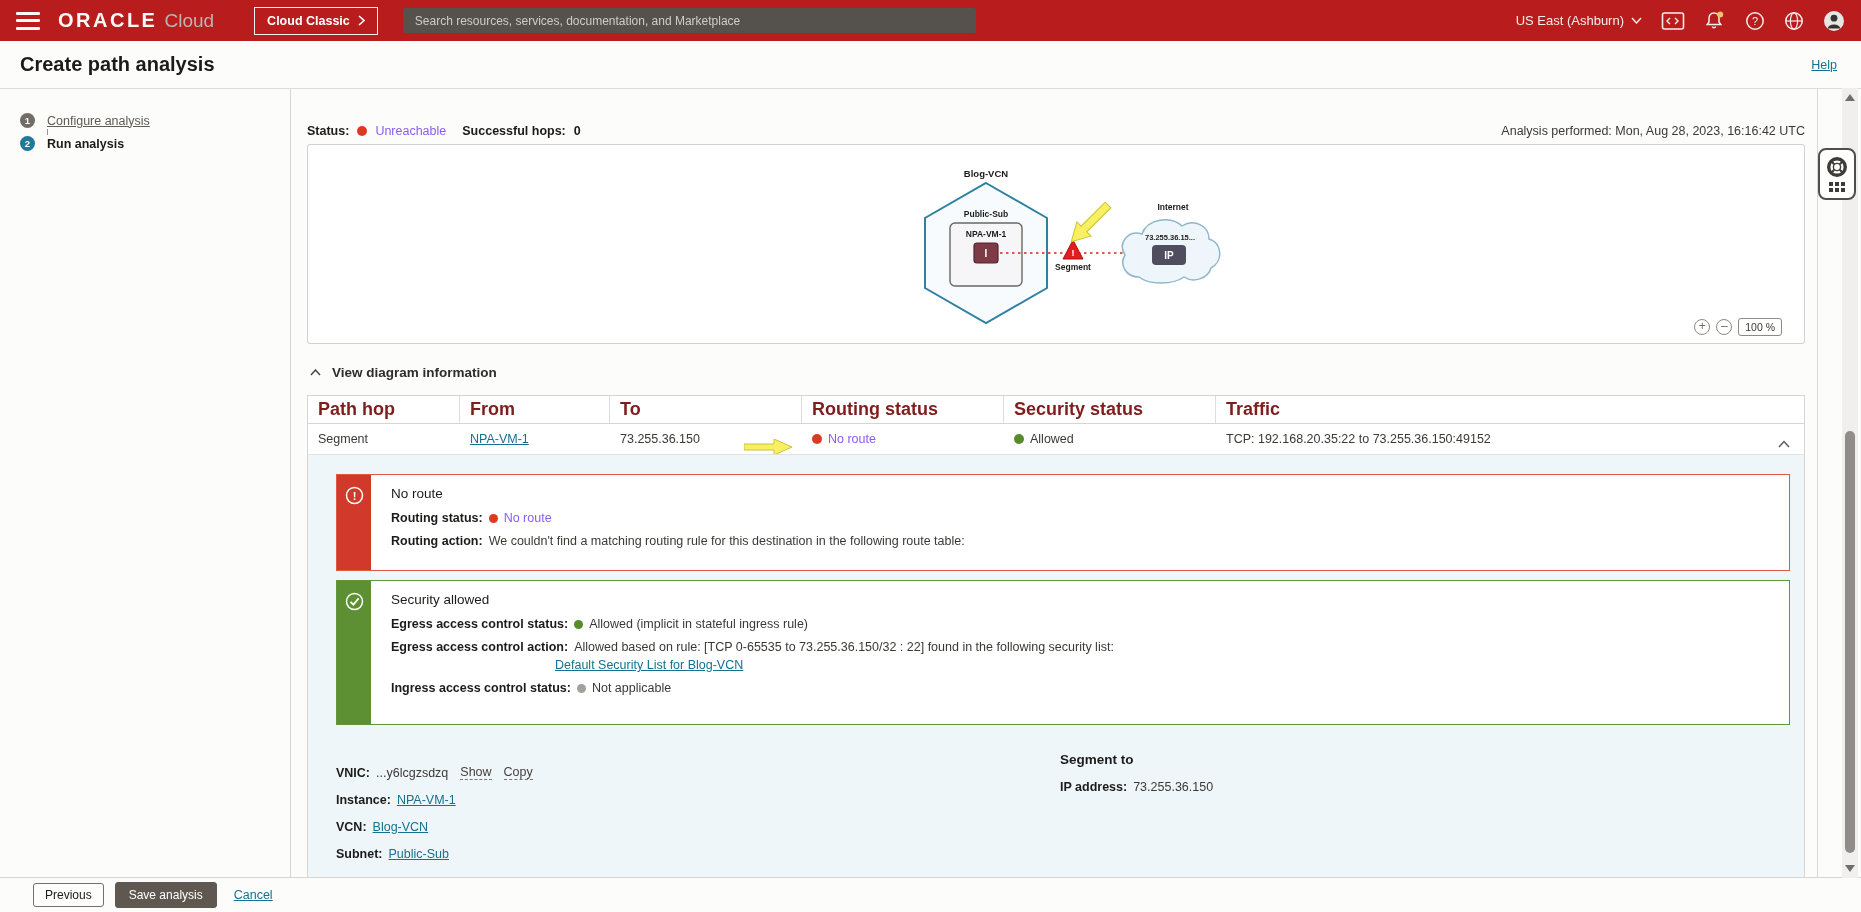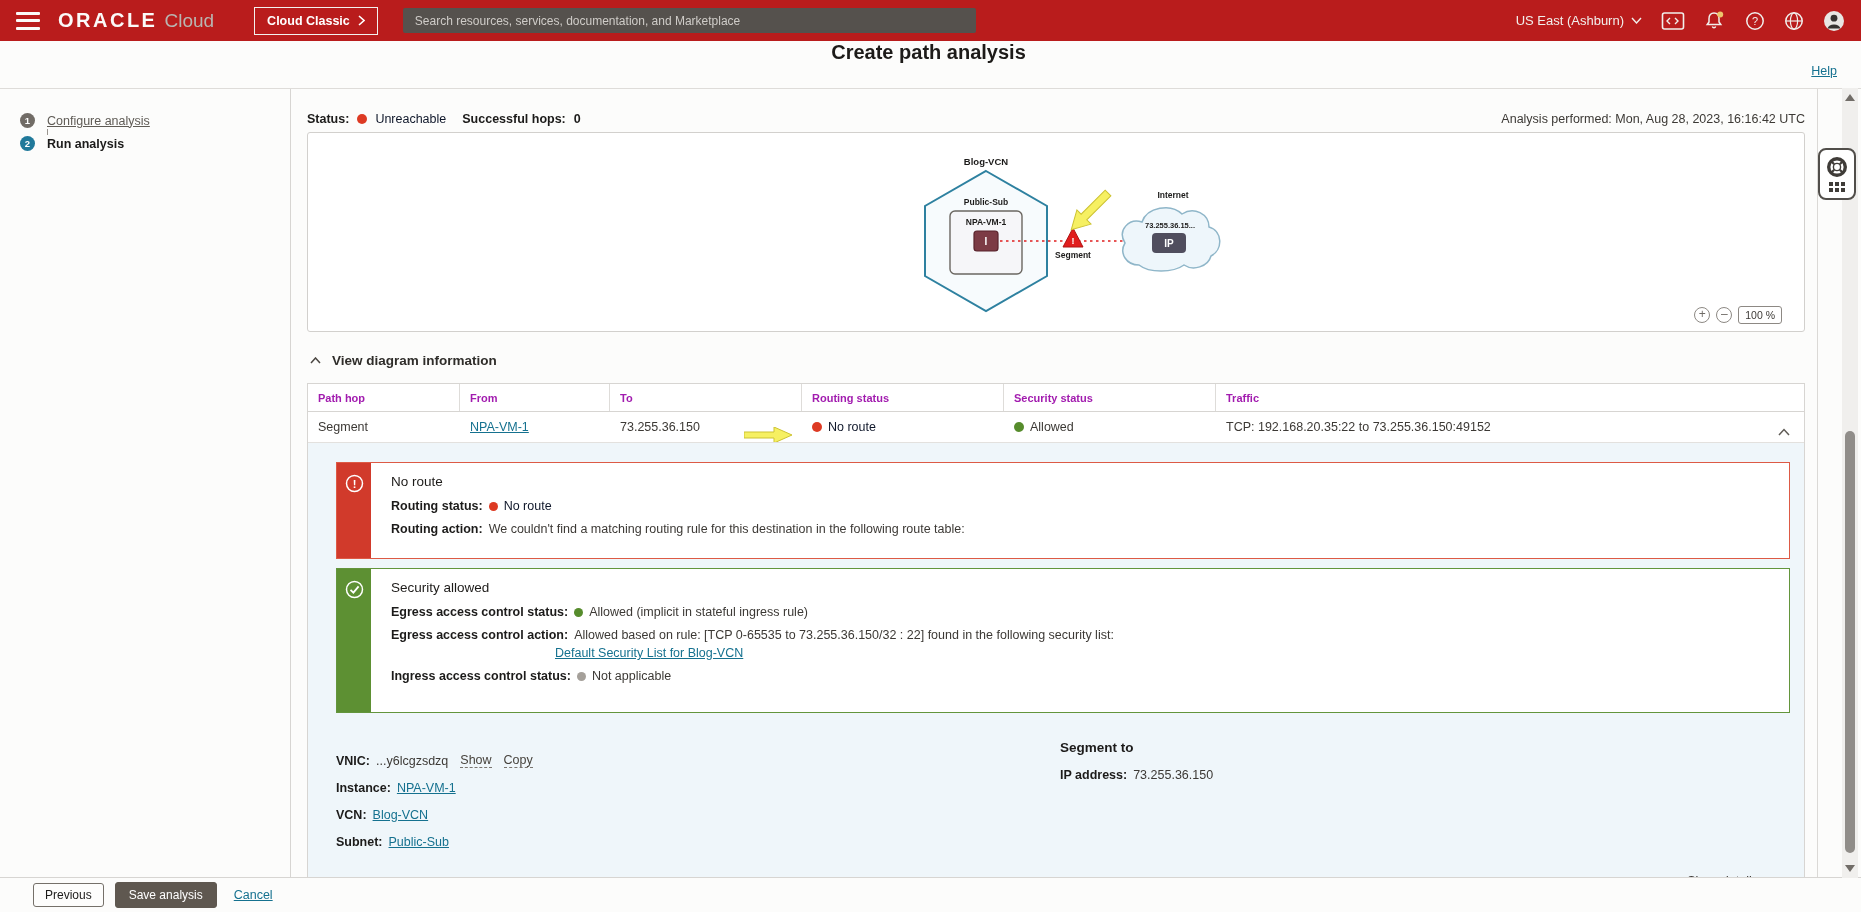--- a/index.html
+++ b/index.html
@@ -15,65 +15,65 @@
   .brand .cloud { color:#b9b5b1; font-size:19px; margin-left:7px; font-weight:400; }
   .classic-btn { margin-left:40px; display:flex; align-items:center; gap:8px; border:1px solid #f3f1ef; color:#ffffff; font-size:12.5px; font-weight:bold; padding:6px 12px; cursor:pointer; background:transparent; }
   .search-wrap { margin-left:25px; }
   .search-input { width:573px; height:25px; background:#55514d; border:none; border-radius:2px; padding:0 12px; font-size:12px; color:#eceae8; font-family:"Liberation Sans", sans-serif; }
   .search-input::placeholder { color:#cfccc8; opacity:1; }
   .topbar-right { margin-left:auto; display:flex; align-items:center; gap:19px; }
   .region { display:flex; align-items:center; gap:7px; color:#f1efec; font-size:13px; cursor:pointer; }
   .icon-btn { display:flex; align-items:center; justify-content:center; cursor:pointer; }
 
   
-  .titlebar { height:47px; display:flex; align-items:center; padding:0 24px 0 20px; background:#fcfcfb;flex-direction:column; }
+  .titlebar { height:47px; display:flex; align-items:center; padding:0 24px 0 20px; background:#fcfcfb; }
   .page-title { font-size:20px; color:#1d1b19; }
   .help-link { margin-left:auto; font-size:12.5px; color:#15718f; text-decoration:underline; cursor:pointer; }
 
   
   .content { position:absolute; left:0; right:0; top:88px; bottom:34px; border-top:1px solid #dedcd9; border-bottom:1px solid #d7d5d2; display:flex; background:#fcfcfb; }
   .steps { width:291px; border-right:1px solid #d7d5d2; padding:24px 0 0 20px; flex:none; }
   .step-row { display:flex; align-items:center; gap:12px; }
   .step-circle { width:15px; height:15px; border-radius:50%; color:#fff; font-size:9.5px; font-weight:bold; display:flex; align-items:center; justify-content:center; flex:none; }
   .step-circle.gray { background:#716c66; }
   .step-circle.teal { background:#20799a; }
   .step-label-link { font-size:12.5px; color:#5f5b55; text-decoration:underline; cursor:pointer; }
   .step-label-bold { font-size:12.5px; color:#1c1b1a; font-weight:bold; }
   .step-connector { width:1px; height:6px; background:#9a958f; margin:1px 0 1px 27px; }
 
   .mainwrap { flex:1; position:relative; }
   .region-border { position:absolute; left:1526px; top:0; bottom:0; width:1px; background:#dbd9d6; }
-  .main-inner { position:absolute; left:16px; top:4px; width:1498px; bottom:0; overflow:hidden; }
+  .main-inner { position:absolute; left:16px; top:16px; width:1498px; bottom:0; overflow:hidden; }
 
   
   .status-row { margin-top:19px; display:flex; align-items:center; font-size:12.5px; color:#3c3935; }
   .b { font-weight:bold; color:#1c1b1a; }
   .dot { width:10px; height:10px; border-radius:50%; display:inline-block; flex:none; }
   .dot.sm { width:9px; height:9px; }
   .dot.red { background:#dd3a23; }
   .dot.green { background:#568c2c; }
   .dot.gray { background:#a5a09a; }
-  .red-text { color:#0f172a; }
+  .red-text { color:#8b5cf6; }
   .status-row .gap { width:8px; } .status-row .gap-lg { width:16px; }
   .performed { margin-left:auto; }
 
   
   .diagram-panel { margin-top:6px; height:200px; border:1px solid #d2d0cd; border-radius:3px; background:#fff; position:relative; }
   .zoom-controls { position:absolute; right:22px; bottom:7px; display:flex; align-items:center; gap:6px; }
   .zoom-circle { width:16px; height:16px; border:1px solid #8d8984; border-radius:50%; color:#6e6a65; font-size:12px; line-height:13px; text-align:center; background:#fff; cursor:pointer; }
   .zoom-level { border:1px solid #8d8984; border-radius:3px; background:#fff; font-size:10.5px; color:#3c3935; padding:2px 6px; min-width:36px; text-align:center; }
 
   
   .section-toggle { margin-top:21px; display:flex; align-items:center; gap:11px; cursor:pointer; padding-left:3px; }
   .section-toggle span { font-size:13.5px; color:#2f2d2a;font-weight:bold; }
 
   
   .hop-table { margin-top:15px; border:1px solid #d7d5d2; background:#fff; }
   .thead { display:flex; height:28px; border-bottom:1px solid #d7d5d2; }
-  .th { font-size:11px; font-weight:bold; color:#a21caf; padding:0 10px; display:flex; align-items:center; border-right:1px solid #dedcd9;text-align:right; }
+  .th { font-size:18px; font-weight:bold; color:#7f1d1d; padding:0 10px; display:flex; align-items:center; border-right:1px solid #dedcd9;text-align:right; }
   .th:last-child { border-right:none; }
   .trow { display:flex; height:30px; align-items:center; background:#fff; }
   .td { font-size:12.5px; color:#3c3935; padding:0 10px; display:flex; align-items:center; }
   .c1 { width:152px; flex:none; } .c2 { width:150px; flex:none; } .c3 { width:192px; flex:none; }
   .c4 { width:202px; flex:none; } .c5 { width:212px; flex:none; } .c6 { flex:1; position:relative; }
   .link { color:#15718f; text-decoration:underline; cursor:pointer; }
   .routing-cell { position:relative; }
   .row-arrow { position:absolute; left:-58px; top:7px; }
   .row-chevron { position:absolute; right:14px; top:8px; cursor:pointer; }
 

